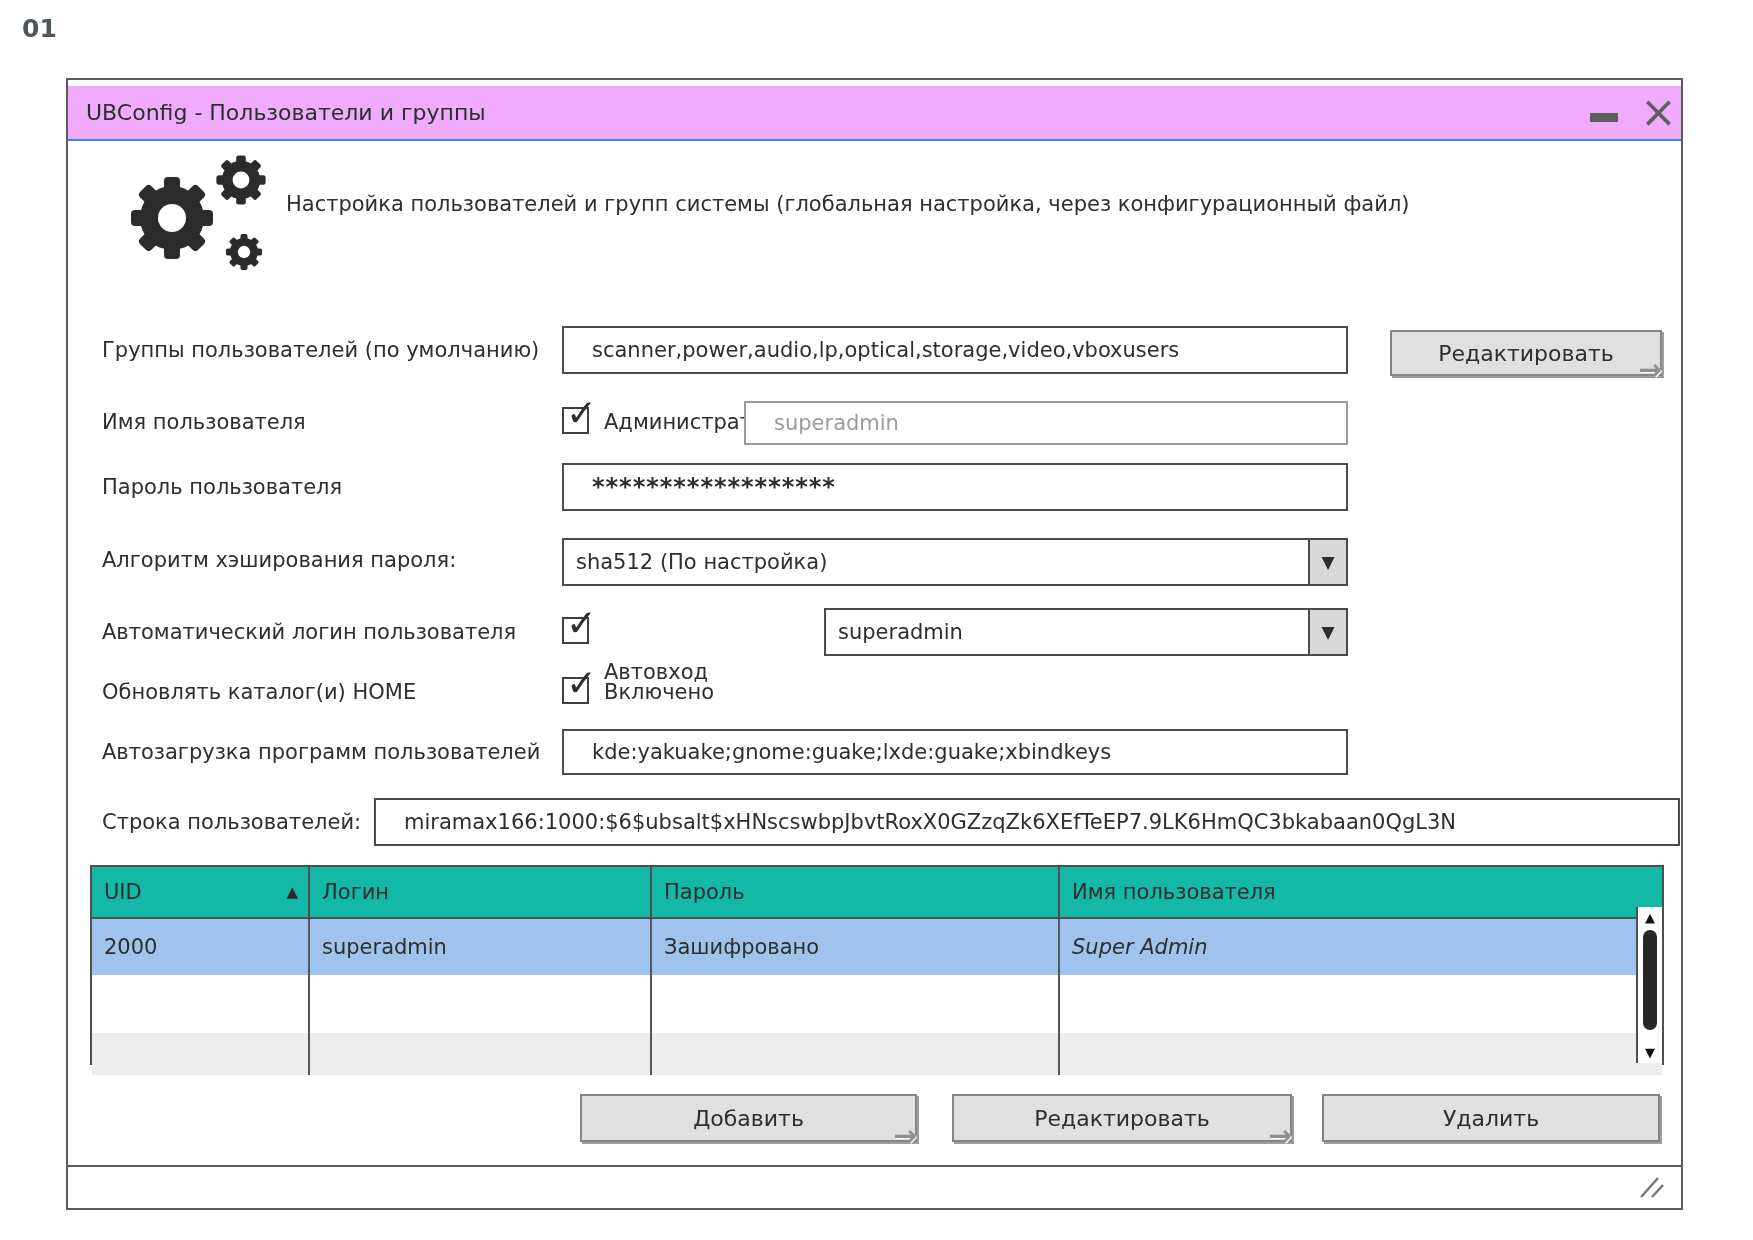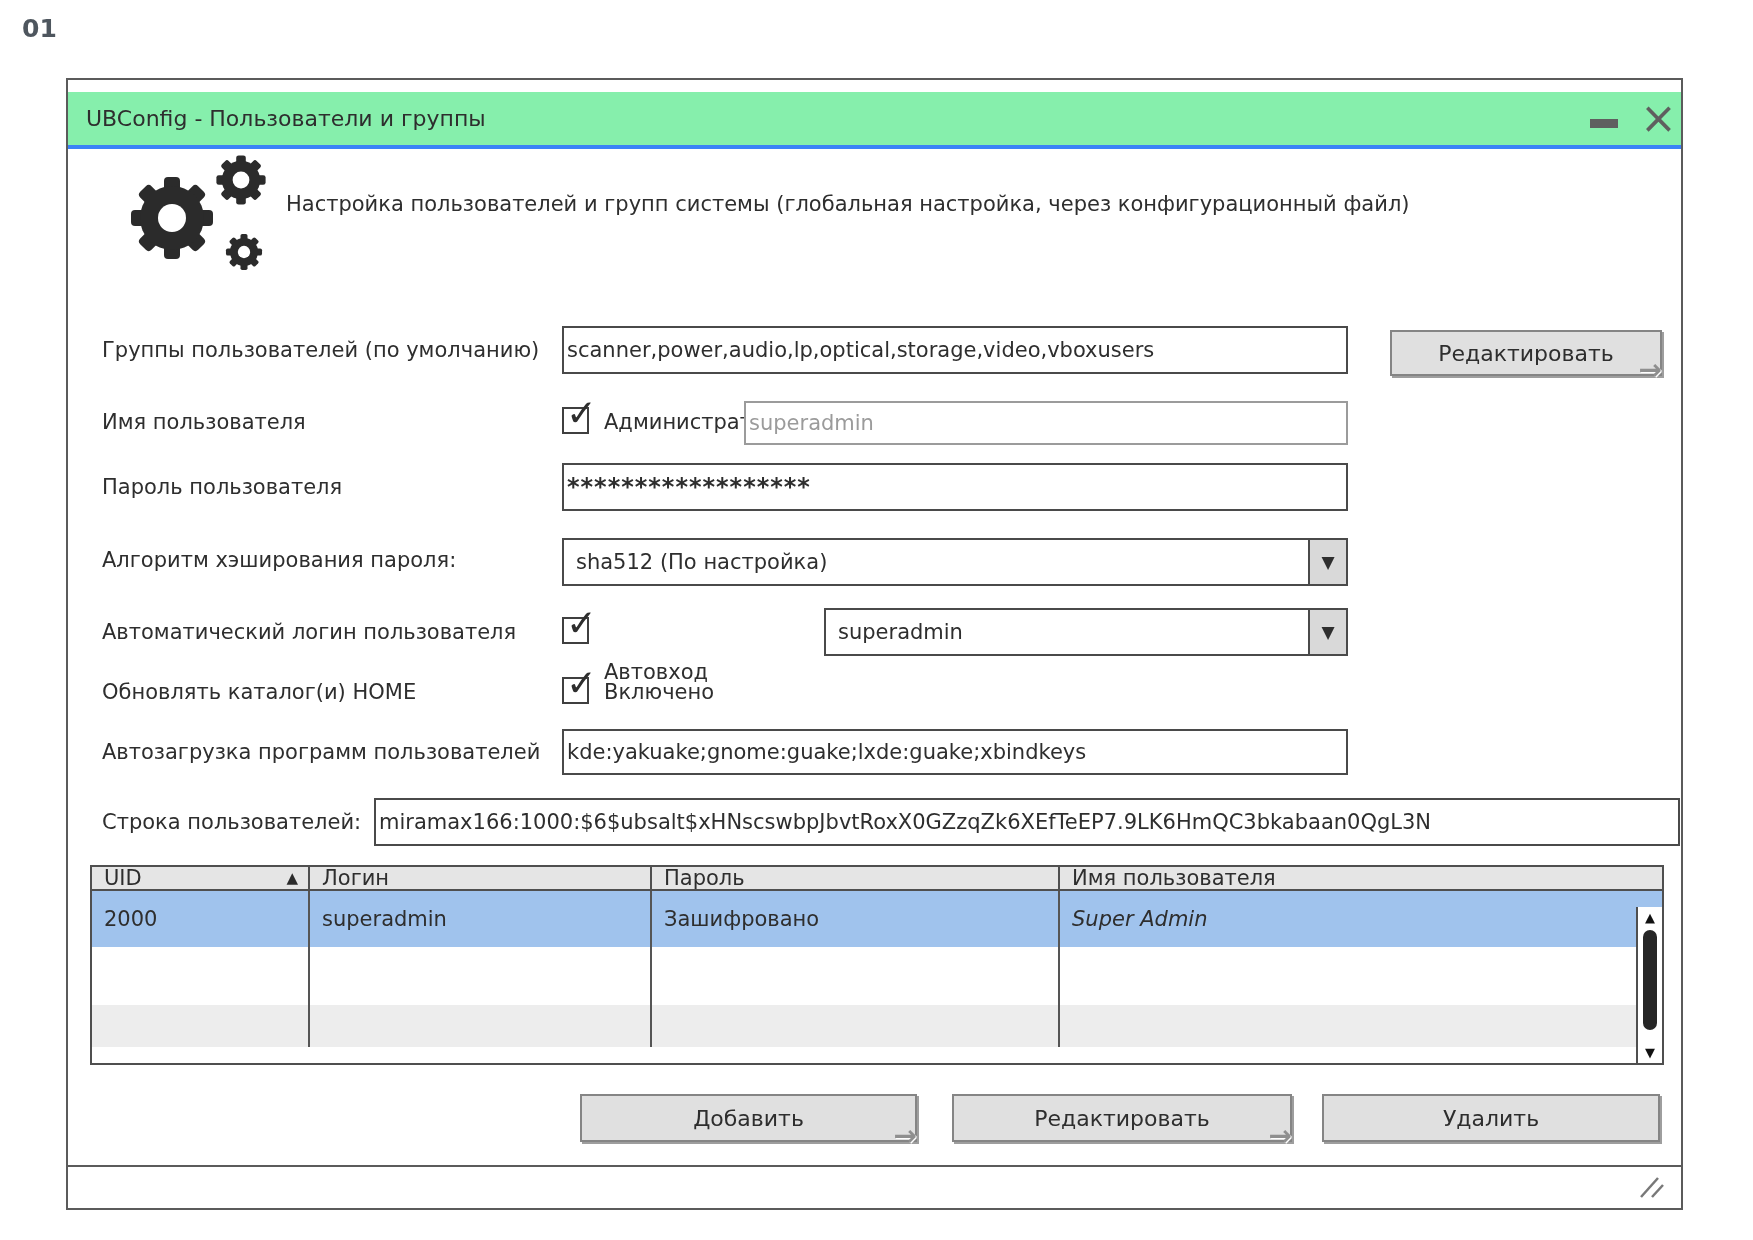--- a/index.html
+++ b/index.html
@@ -5,31 +5,31 @@
   html,body{margin:0;padding:0;background:#ffffff;}
   body{width:1753px;height:1240px;position:relative;overflow:hidden;
        font-family:"DejaVu Sans", sans-serif;color:#2e2e2e;}
   .abs{position:absolute;}
 
   .figure-label{left:22px;top:14px;font-size:25px;font-weight:bold;color:#4e565e;}
 
   .window{left:66px;top:78px;width:1617px;height:1132px;border:2px solid #5b5b5b;
           background:#fff;box-sizing:border-box;}
 
-  .titlebar{left:0;top:12px;right:0;height:53px;border-bottom:4px solid #3b82f6;background:#86efac;}
+  .titlebar{left:0;top:6px;right:0;height:53px;border-bottom:2px solid #3b82f6;background:#f0abfc;}
   .titlebar .title{position:absolute;left:18px;top:0;height:53px;line-height:53px;font-size:22px;}
   .win-min{left:1522px;top:27px;width:28px;height:9px;background:#5f5f5f;}
   .win-close{left:1572px;top:-1px;font-size:44px;color:#5f5f5f;line-height:53px;}
 
   .desc{left:218px;top:112px;font-size:21px;white-space:nowrap;}
 
   .flabel{font-size:21px;white-space:nowrap;}
 
   .tinput{border:2px solid #4a4a4a;background:#fff;box-sizing:border-box;
-          font-size:21px;display:flex;align-items:center;padding:0 3px;
+          font-size:21px;display:flex;align-items:center;padding:0 28px;
           white-space:nowrap;overflow:hidden;}
   .tinput.placeholder{border:2px solid #9b9b9b;color:#9b9b9b;}
   .tinput.password{font-size:24px;font-weight:bold;letter-spacing:1px;}
 
   .checkbox{width:27px;height:27px;border:2px solid #3f3f3f;background:#fff;box-sizing:border-box;}
   .checkbox .check{position:absolute;left:2px;top:-17px;font-size:37px;font-weight:bold;color:#2e2e2e;}
 
   .dropdown{border:2px solid #4a4a4a;background:#fff;box-sizing:border-box;display:flex;align-items:stretch;}
   .dropdown .value{flex:1;display:flex;align-items:center;padding-left:12px;font-size:21px;
                    white-space:nowrap;overflow:hidden;}
@@ -38,21 +38,21 @@
   .dropdown .arrow-btn span{font-size:17px;color:#2e2e2e;}
 
   .btn{background:#e0e0e0;border:2px solid #858585;box-shadow:2px 2px 0 #9e9e9e;
        box-sizing:border-box;display:flex;align-items:center;justify-content:center;
        font-size:22px;color:#2e2e2e;}
   .tab-arrow{position:absolute;right:-2px;bottom:-12px;font-size:28px;font-weight:bold;
              color:#8f8f8f;text-shadow:1px 1px 0 #ffffff;}
 
   .tbl{left:22px;top:785px;width:1574px;height:200px;border:2px solid #4f4f4f;
        background:#fff;box-sizing:border-box;}
-  .tbl-head{display:flex;height:24px;background:#e5e5e5;border-bottom:2px solid #4f4f4f;box-sizing:border-box;}
+  .tbl-head{display:flex;height:52px;background:#14b8a6;border-bottom:2px solid #4f4f4f;box-sizing:border-box;}
   .th{display:flex;align-items:center;padding-left:12px;font-size:21px;box-sizing:border-box;
       border-right:2px solid #4f4f4f;}
   .th.last{border-right:none;flex:1;}
   .sort-icon{margin-left:auto;margin-right:10px;font-size:15px;color:#2b2b2b;}
   .trow{display:flex;box-sizing:border-box;}
   .td{display:flex;align-items:center;padding-left:12px;font-size:21px;box-sizing:border-box;
       border-right:2px solid #555;}
   .td.last{border-right:none;flex:1;font-style:italic;}
   .row-selected{height:56px;background:#a0c3ed;}
   .row-white{height:58px;background:#fff;}

